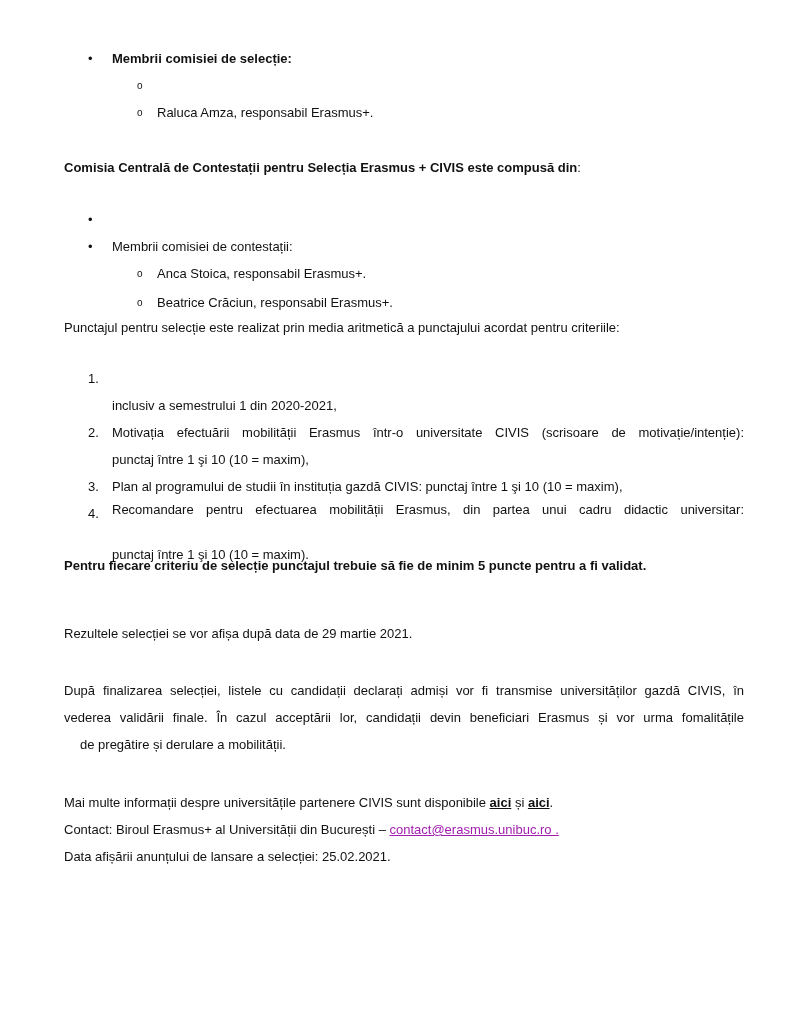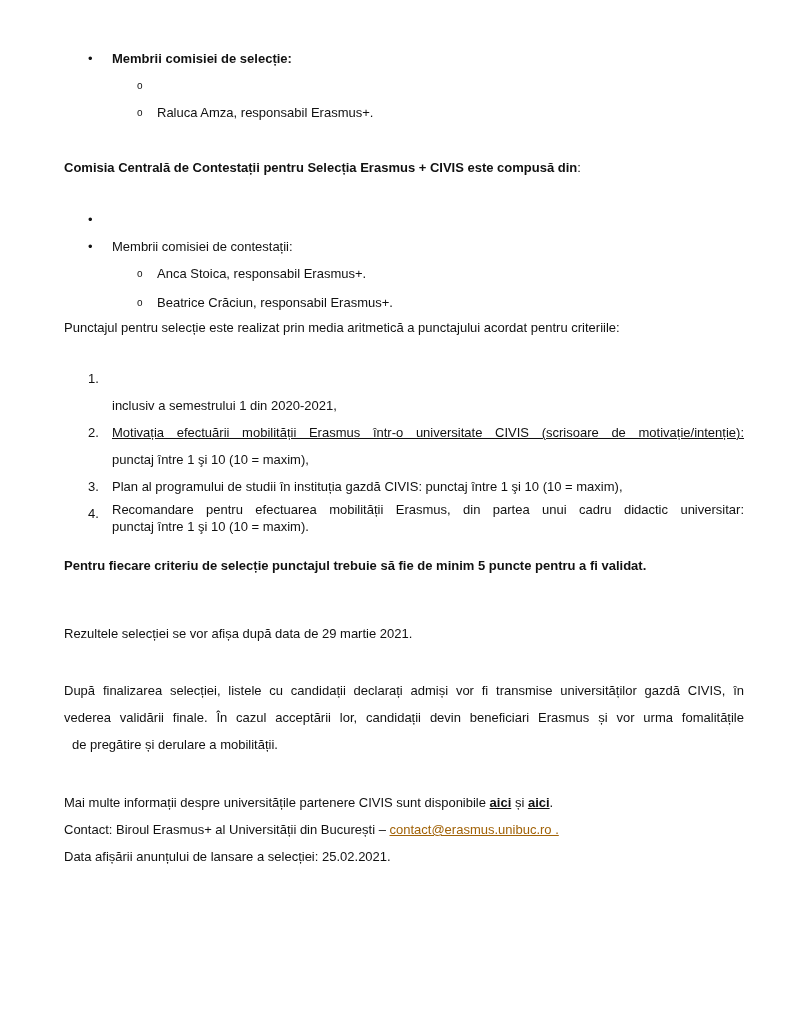--- a/index.html
+++ b/index.html
@@ -7,21 +7,21 @@
     width: 791px; height: 1024px; overflow: hidden; position: relative;
     font-family: "Liberation Sans", sans-serif; color: #111;
     font-size: 13px;
   }
   .page { position: absolute; left: 0; top: 0; width: 791px; height: 1024px; }
   .line { position: absolute; white-space: nowrap; line-height: 16px; }
   .bold { font-weight: bold; }
   .bullet { position: absolute; font-size: 13px; }
   .circ { position: absolute; font-size: 10px; }
   .justify { position: absolute; left: 112px; width: 632px; text-align: justify; text-align-last: justify; white-space: nowrap; }
-  .link { color: #a16207; text-decoration: underline; }
+  .link { color: #a21caf; text-decoration: underline; }
   .ulbold { font-weight: bold; text-decoration: underline; }
   .num { position: absolute; left: 88px; }
 </style>
 </head>
 <body>
 
 <div class="page">
 
   <span class="bullet" style="left:88px; top:51px;">•</span>
   <div class="line bold" style="left:112px; top:51px;">Membrii comisiei de selecție:</div>
@@ -45,37 +45,37 @@
 
   <span class="circ" style="left:137px; top:297px;">o</span>
   <div class="line" style="left:157px; top:295px;">Beatrice Crăciun, responsabil Erasmus+.</div>
 
   <div class="line" style="left:64px; top:320px;">Punctajul pentru selecție este realizat prin media aritmetică a punctajului acordat pentru criteriile:</div>
 
   <span class="num" style="top:371px;">1.</span>
   <div class="line" style="left:112px; top:398px;">inclusiv a semestrului 1 din 2020-2021,</div>
 
   <span class="num" style="top:425px;">2.</span>
-  <div class="line justify" style="top:425px;text-decoration:underline;">Motivația efectuării mobilității Erasmus într-o universitate CIVIS (scrisoare de motivație/intenție):</div>
+  <div class="line justify" style="top:425px;">Motivația efectuării mobilității Erasmus într-o universitate CIVIS (scrisoare de motivație/intenție):</div>
   <div class="line" style="left:112px; top:452px;">punctaj între 1 şi 10 (10 = maxim),</div>
 
   <span class="num" style="top:479px;">3.</span>
   <div class="line" style="left:112px; top:479px;">Plan al programului de studii în instituția gazdă CIVIS: punctaj între 1 şi 10 (10 = maxim),</div>
 
   <span class="num" style="top:506px;">4.</span>
   <div class="line justify" style="top:502px;">Recomandare pentru efectuarea mobilității Erasmus, din partea unui cadru didactic universitar:</div>
-  <div class="line" style="left:112px; top:519px;">punctaj între 1 şi 10 (10 = maxim).</div>
+  <div class="line" style="left:112px; top:547px;">punctaj între 1 şi 10 (10 = maxim).</div>
 
   <div class="line bold" style="left:64px; top:558px;">Pentru fiecare criteriu de selecție punctajul trebuie să fie de minim 5 puncte pentru a fi validat.</div>
 
   <div class="line" style="left:64px; top:626px;">Rezultele selecției se vor afișa după data de 29 martie 2021.</div>
 
   <div class="line justify" style="left:64px; width:680px; top:683px;">După finalizarea selecției, listele cu candidații declarați admiși vor fi transmise universităților gazdă CIVIS, în</div>
   <div class="line justify" style="left:64px; width:680px; top:710px;">vederea validării finale. În cazul acceptării lor, candidații devin beneficiari Erasmus și vor urma fomalitățile</div>
-  <div class="line" style="left:72px; top:737px;">de pregătire și derulare a mobilității.</div>
+  <div class="line" style="left:80px; top:737px;">de pregătire și derulare a mobilității.</div>
 
   <div class="line" style="left:64px; top:795px;">
     <span>Mai multe informații despre universitățile partenere CIVIS sunt disponibile </span><a class="ulbold" style="color:#111;">aici</a><span> și </span><a class="ulbold" style="color:#111;">aici</a><span>.</span>
   </div>
 
   <div class="line" style="left:64px; top:822px;">
     <span>Contact: Biroul Erasmus+ al Universității din București – </span><a class="link">contact@erasmus.unibuc.ro .</a>
   </div>
 
   <div class="line" style="left:64px; top:849px;">Data afișării anunțului de lansare a selecției: 25.02.2021.</div>

